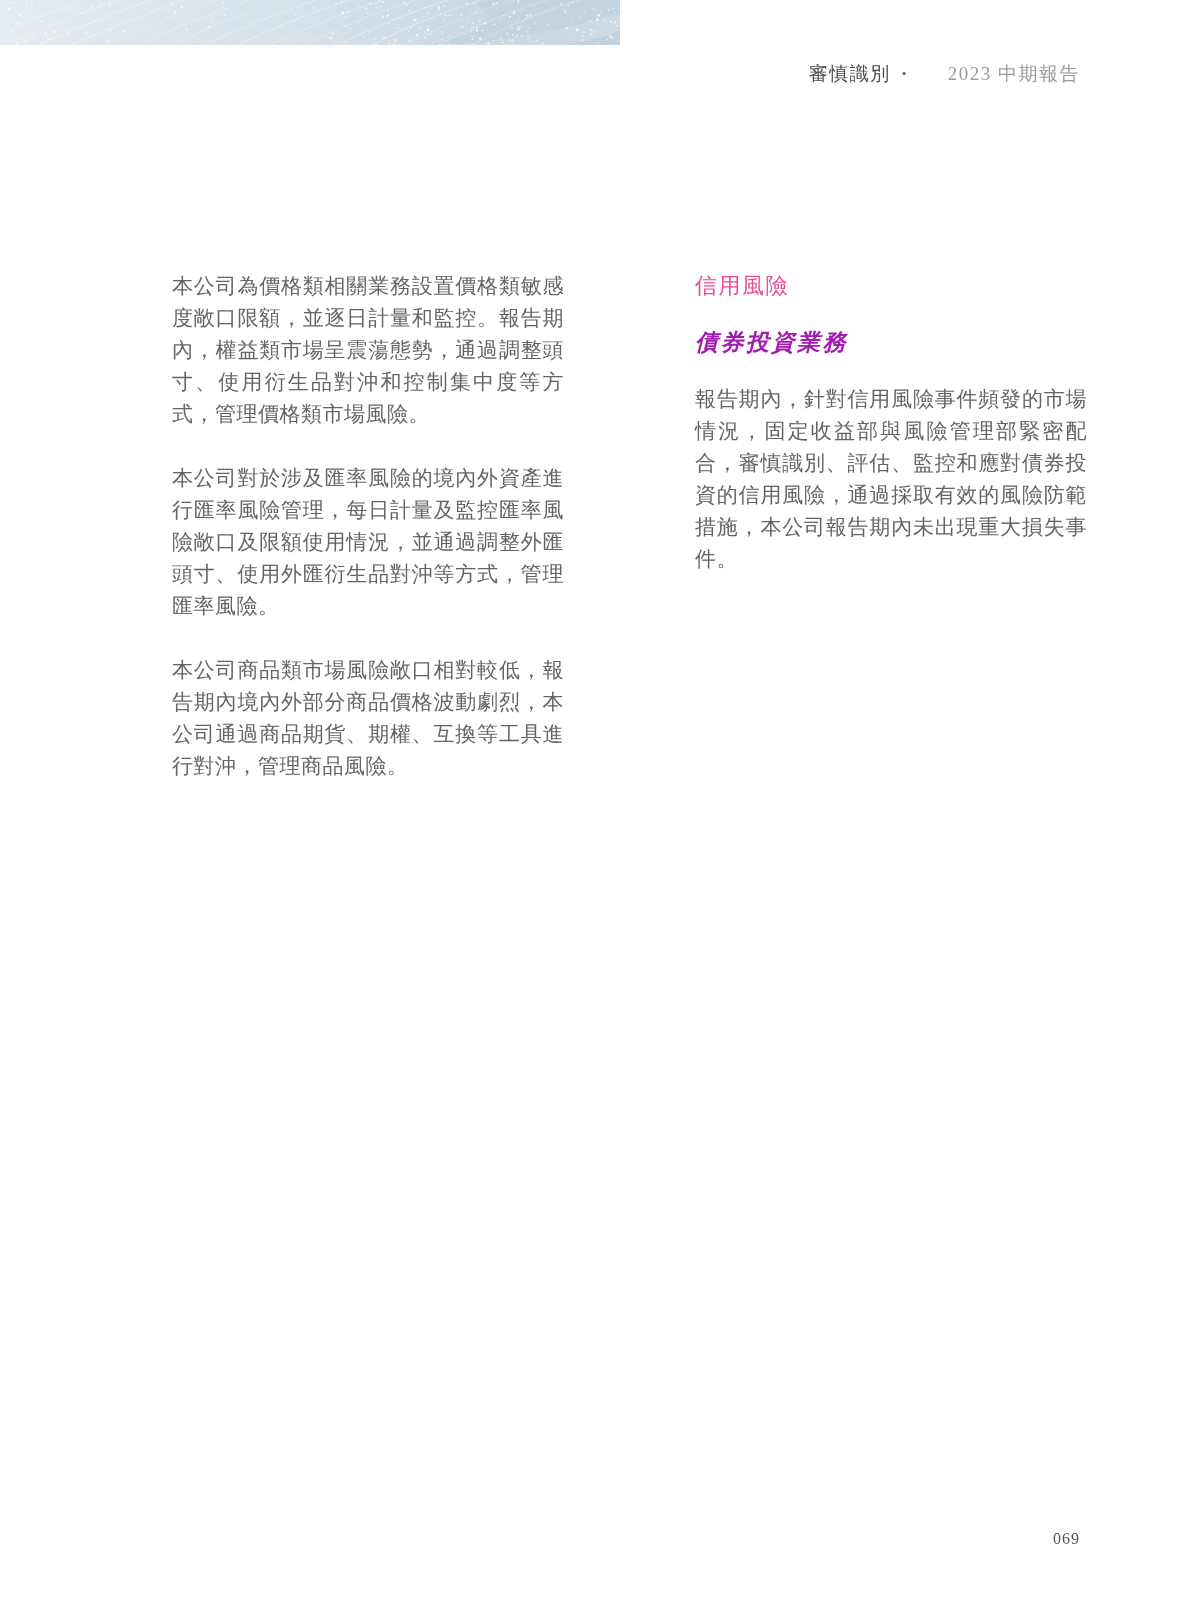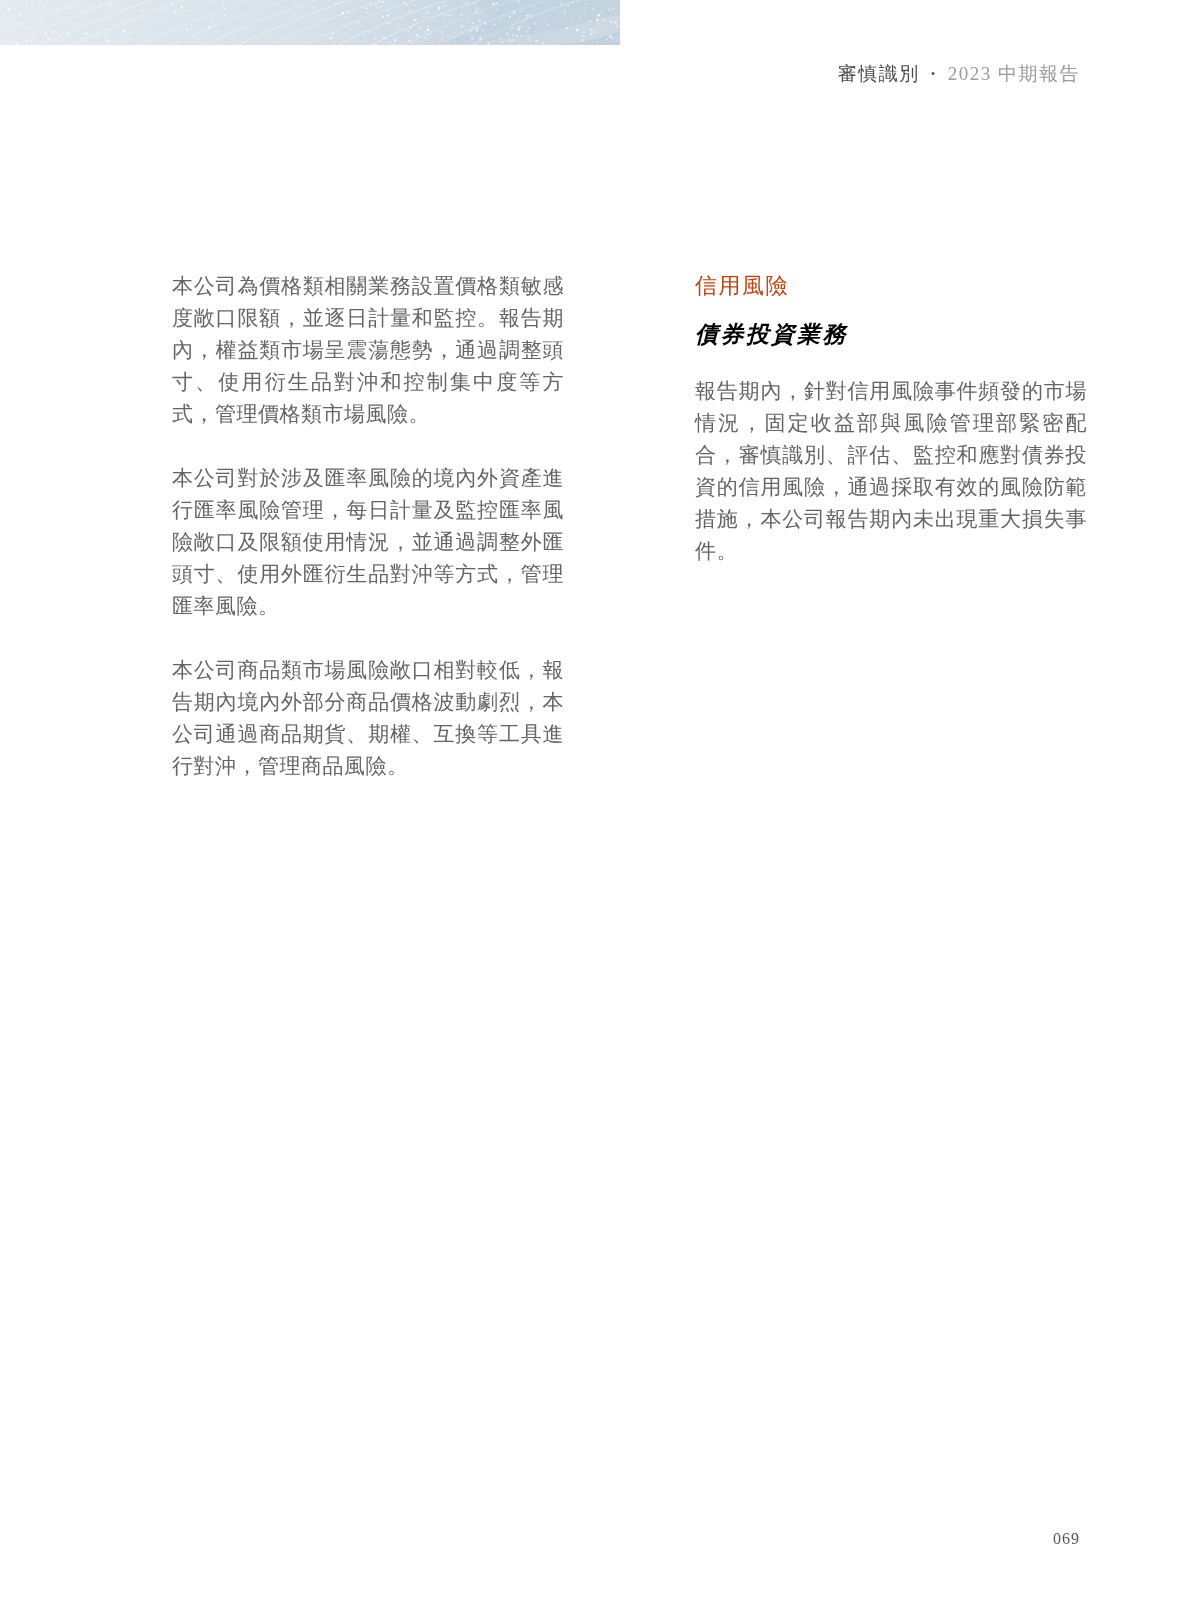--- a/index.html
+++ b/index.html
@@ -27,51 +27,51 @@
     color: #4a4a4a;
     letter-spacing: 1.5px;
   }
   .running-header .bullet {
     display: inline-block;
     margin: 0 11px;
     font-size: 13px;
     vertical-align: 2px;
     color: #4f4f4f;
   }
-  .running-header .report-title { color: #9b9b9b; }
+  .running-header .report-title { color: #9b9b9b; margin-left: 29px; }
 
   
   .col {
     position: absolute; top: 270px;
     width: 392px;
     font-size: 21px; line-height: 32px;
     color: #646464;
     letter-spacing: 0.5px;
     text-align: justify;
     text-justify: inter-character;
   }
   .col-left  { left: 172px; }
   .col-right { left: 695px; }
   .col p { margin: 0 0 32px 0; }
   .col p:last-child { margin-bottom: 16px; }
 
   .section-heading {
     font-size: 22px; line-height: 28px;
-    color: #c2410c;
+    color: #ec4899;
     letter-spacing: 1.5px;
     font-weight: 500;
-    margin: 2px 0 20px 0;
+    margin: 2px 0 28px 0;
   }
   .intro-para { margin-bottom: 28px !important; }
   .subsection-heading {
     font-family: "Liberation Serif", serif;
     font-style: italic;
     font-weight: 600;
     font-size: 23px; line-height: 30px;
-    color: #000000;
+    color: #a21caf;
     letter-spacing: 2.5px;
     margin: 0 0 25px 0;
   }
 
   
   .page-number {
     position: absolute; top: 1527px; right: 110px;
     font-family: "Liberation Serif", serif;
     font-size: 16px; line-height: 24px;
     color: #555555;

